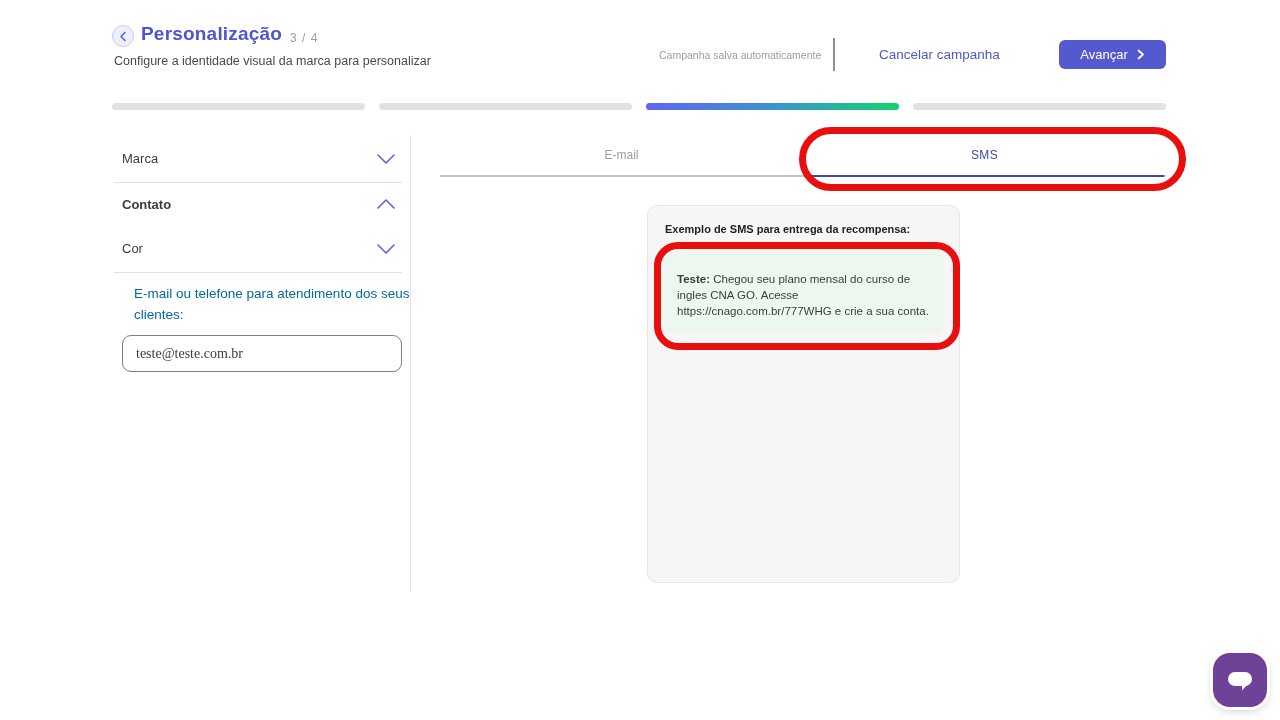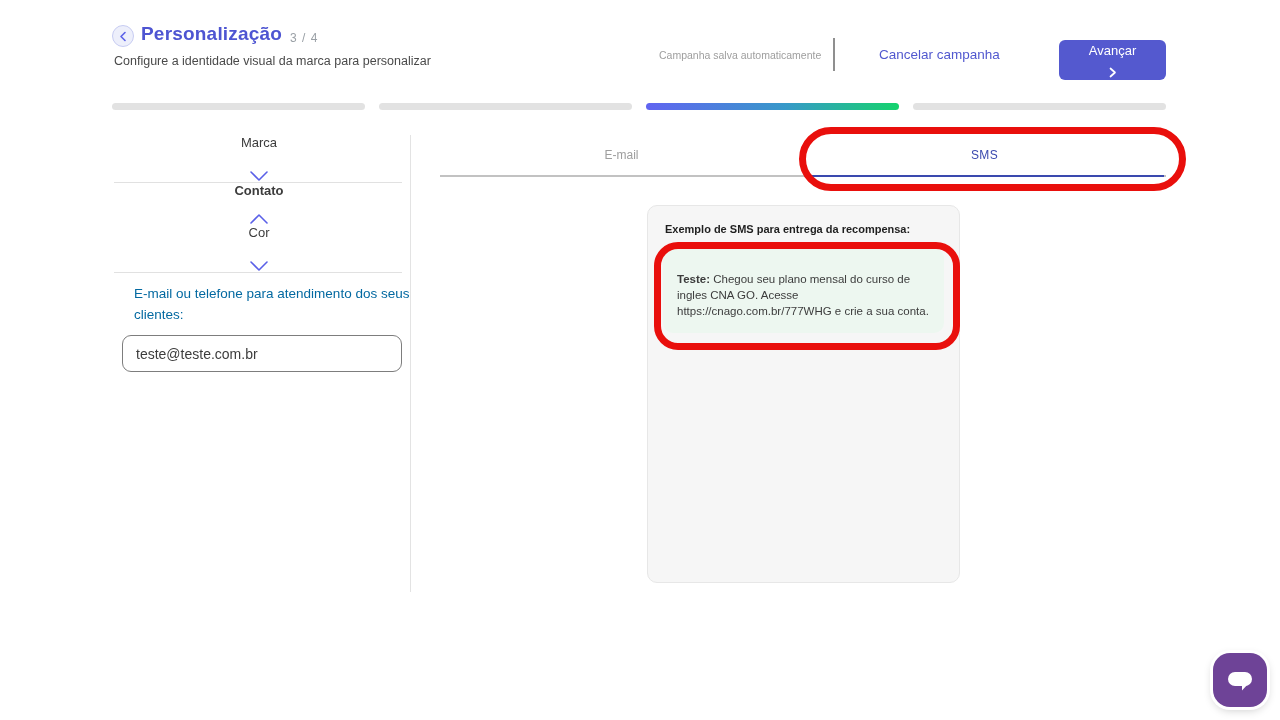--- a/index.html
+++ b/index.html
@@ -16,43 +16,43 @@
     display:flex; align-items:center; justify-content:center; cursor:pointer;
   }
   .page-title { position:absolute; left:141px; top:23px; font-size:19px; font-weight:bold; color:#4e55d2; letter-spacing:0.2px; }
   .step-indicator { position:absolute; left:290px; top:31px; font-size:12px; color:#9aa0a6; letter-spacing:1px; }
   .page-subtitle { position:absolute; left:114px; top:54px; font-size:12.5px; color:#4a4a4a; }
 
   .autosave { position:absolute; left:659px; top:49px; font-size:10.5px; color:#9e9e9e; }
   .header-divider { position:absolute; left:833px; top:38px; width:2px; height:33px; background:#8f8f8f; }
   .cancel-link { position:absolute; left:879px; top:47px; font-size:13.5px; color:#5158cf; cursor:pointer; }
   .next-btn {
-    position:absolute; left:1059px; top:40px; width:107px; height:40px;
+    position:absolute; left:1059px; top:40px; width:107px; height:29px;
     background:#5459cf; border:none; border-radius:6px; color:#ffffff;
-    font-size:13px; font-family:inherit; display:flex; align-items:center; justify-content:center; gap:9px; cursor:pointer;flex-direction:column;
+    font-size:13px; font-family:inherit; display:flex; align-items:center; justify-content:center; gap:9px; cursor:pointer;
   }
 
   
   .progress { position:absolute; left:112px; top:103px; width:1054px; height:7px; display:flex; gap:14px; }
   .progress .seg { flex:1; border-radius:4px; background:#e2e2e2; }
   .progress .seg.active { background:linear-gradient(90deg,#6164f1 0%,#3799c9 55%,#15d36d 100%); }
 
   
   .sidebar { position:absolute; left:114px; top:135px; width:288px; }
   .acc-row {
     height:48px; display:flex; align-items:center; justify-content:space-between;
-    border-bottom:1px solid #e1e1e1; padding:0 6px 0 8px; cursor:pointer; background:transparent;flex-direction:column;
+    border-bottom:1px solid #e1e1e1; padding:0 6px 0 8px; cursor:pointer; background:transparent;
   }
   .acc-row.last { border-bottom:none; height:42px; }
   .acc-label { font-size:13px; color:#3c3c3c; }
   .acc-label.bold { font-weight:bold; }
   .contact-label { margin:10px 0 0 20px; width:282px; font-size:13.5px; line-height:21px; color:#0369a1; }
   .contact-input {
     margin:10px 0 3px 8px; width:280px; height:37px; border:1px solid #7d7d7d; border-radius:9px;
-    padding:0 13px; font-size:14px; color:#3c3c3c; font-family:Liberation Sans, sans-serif; background:#fff; outline:none;
+    padding:0 13px; font-size:14px; color:#3c3c3c; font-family:Liberation Serif, serif; background:#fff; outline:none;
   }
   .v-divider { position:absolute; left:410px; top:135px; width:1px; height:457px; background:#e3e3e3; }
 
   
   .tabs { position:absolute; left:440px; top:135px; width:726px; height:42px; display:flex; border-bottom:2px solid #c2c2c2;justify-content:center; }
   .tab { flex:1; display:flex; align-items:flex-end; justify-content:center; padding-bottom:13px; font-size:12px; cursor:pointer; position:relative; }
   .tab.inactive { color:#9e9e9e; }
   .tab.active { color:#3a49ae; font-weight:normal; letter-spacing:0.3px; }
   .tab.active::after { content:""; position:absolute; left:2px; right:2px; bottom:-2px; height:2px; background:#3a49ae; }
 

